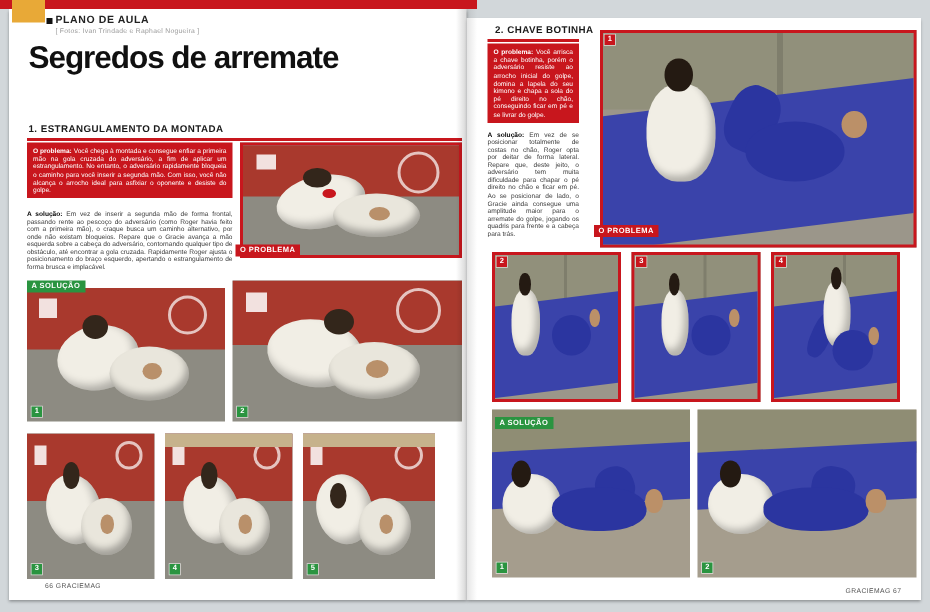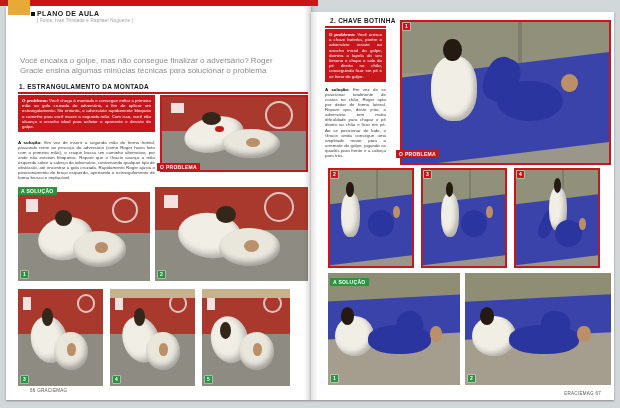--- a/index.html
+++ b/index.html
@@ -105,21 +105,21 @@
 <div class="canvas">
 
   <div class="page page-left">
 
     <div class="kicker-row">
       <span class="kicker-bullet"></span>
       <span class="kicker">PLANO DE AULA</span>
     </div>
     <div class="credits">[ Fotos: Ivan Trindade e Raphael Nogueira ]</div>
 
-    <p class="deck">Você encaixa o golpe, mas não consegue finalizar o adversário? Roger Gracie ensina algumas minúcias técnicas para solucionar o problema</p>
+    <h1 class="title">Segredos de arremate</h1>
 
     <div class="sec-head" style="left:13px;top:77px">1. ESTRANGULAMENTO DA MONTADA</div>
     <div class="sec-rule" style="left:12px;top:86px;width:290px"></div>
 
     <p class="prob-box" style="left:12px;top:89px;width:137px">
       <b>O problema:</b>
       <span>Você chega à montada e consegue enfiar a primeira mão na gola cruzada do adversário, a fim de aplicar um estrangulamento. No entanto, o adversário rapidamente bloqueia o caminho para você inserir a segunda mão. Com isso, você não alcança o arrocho ideal para asfixiar o oponente e desiste do golpe.</span>
     </p>
 
     <p class="sol-par" style="left:12px;top:134px;width:137px;max-height:50px">

